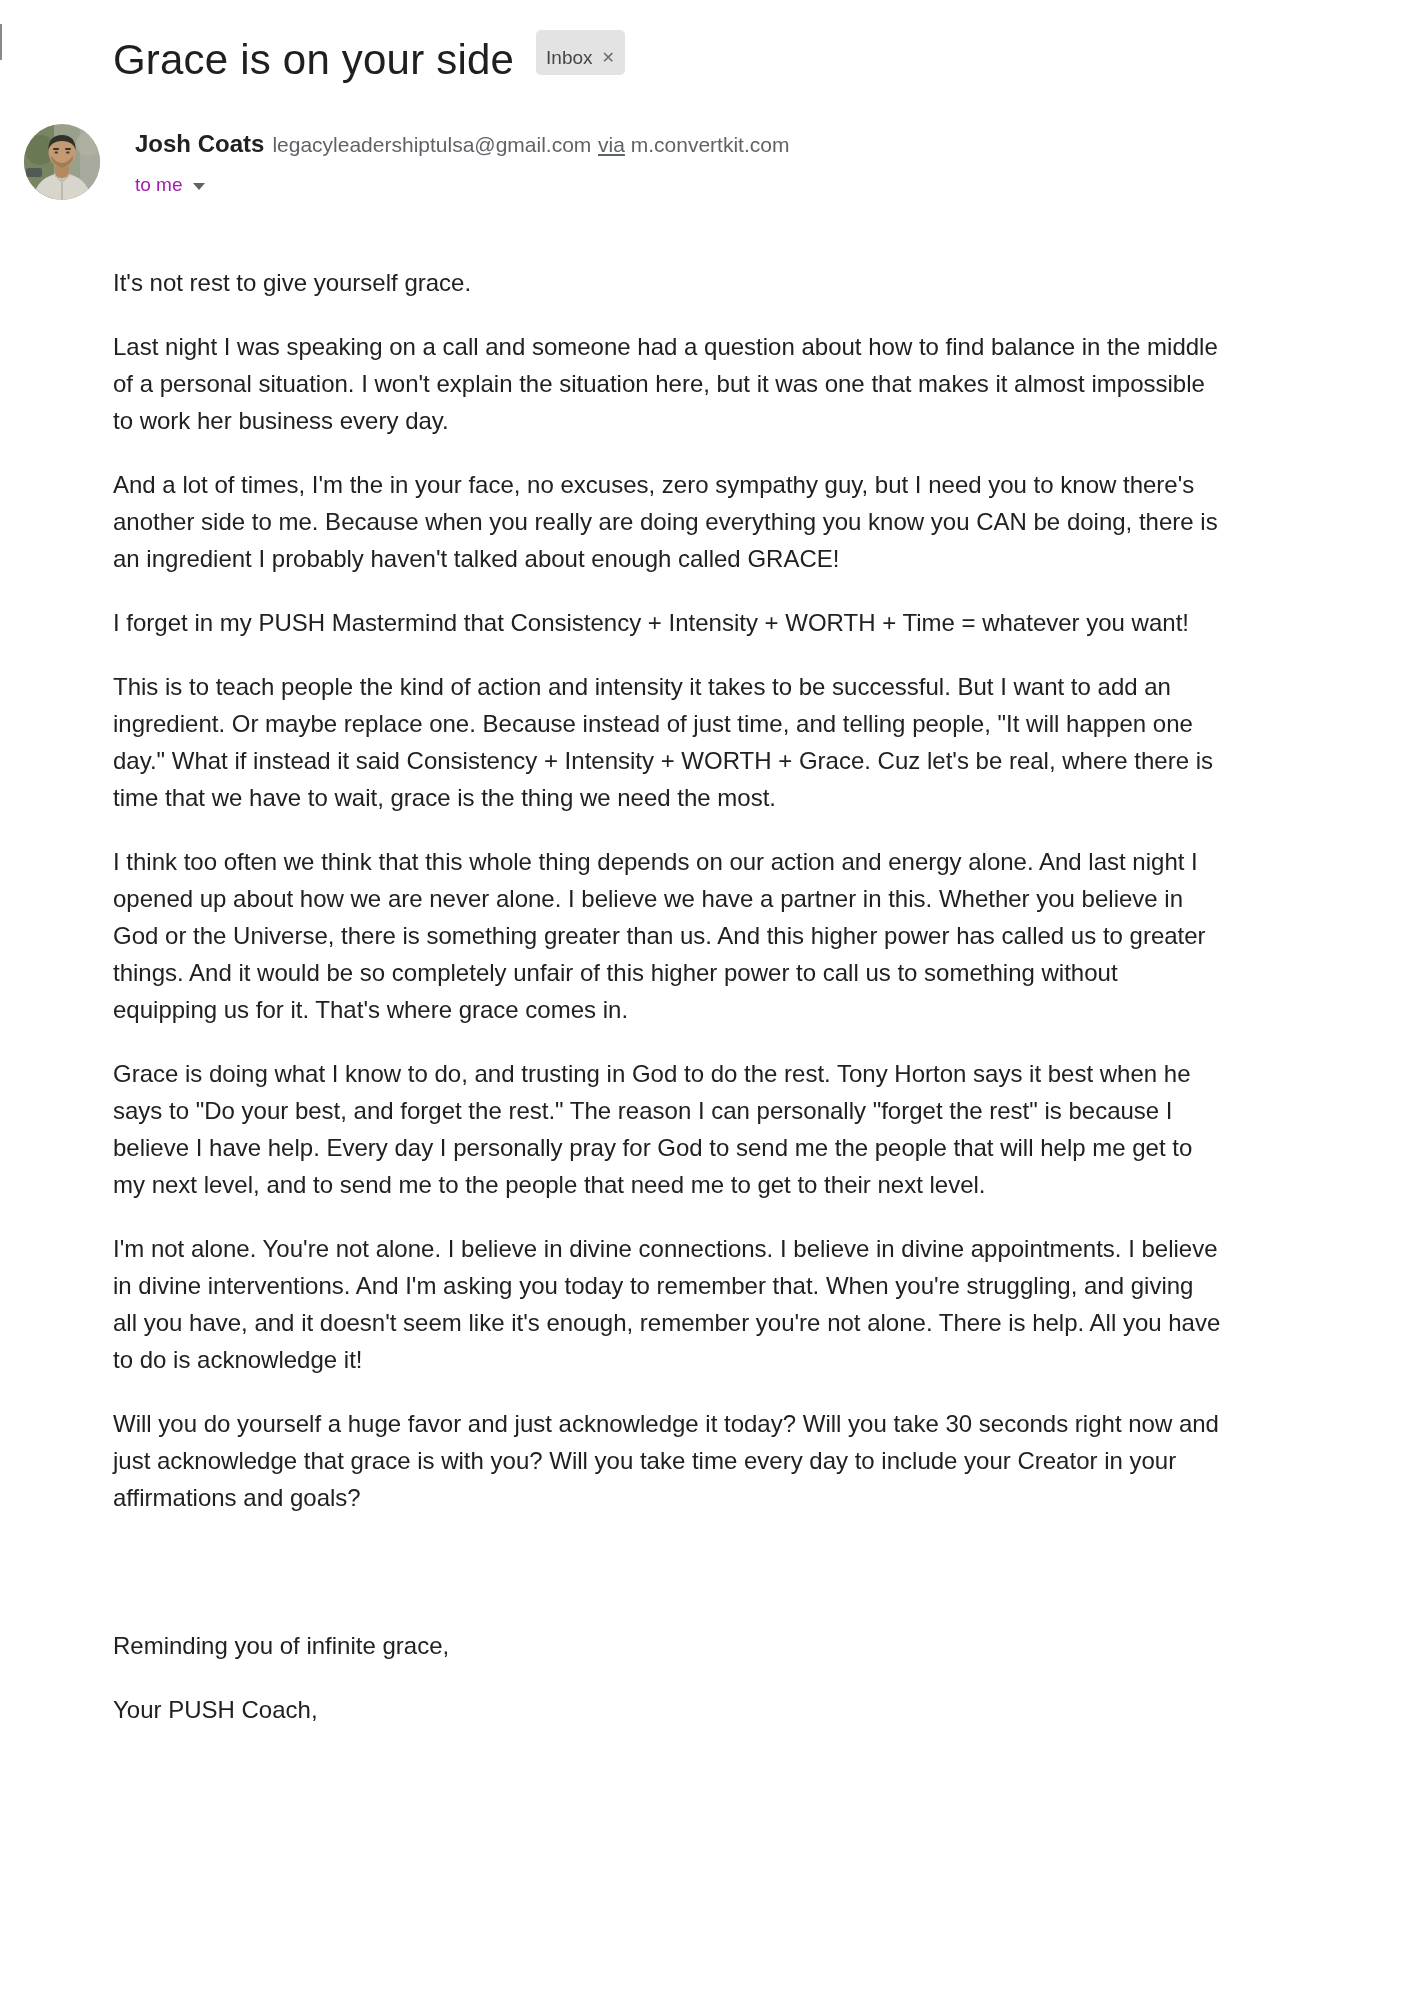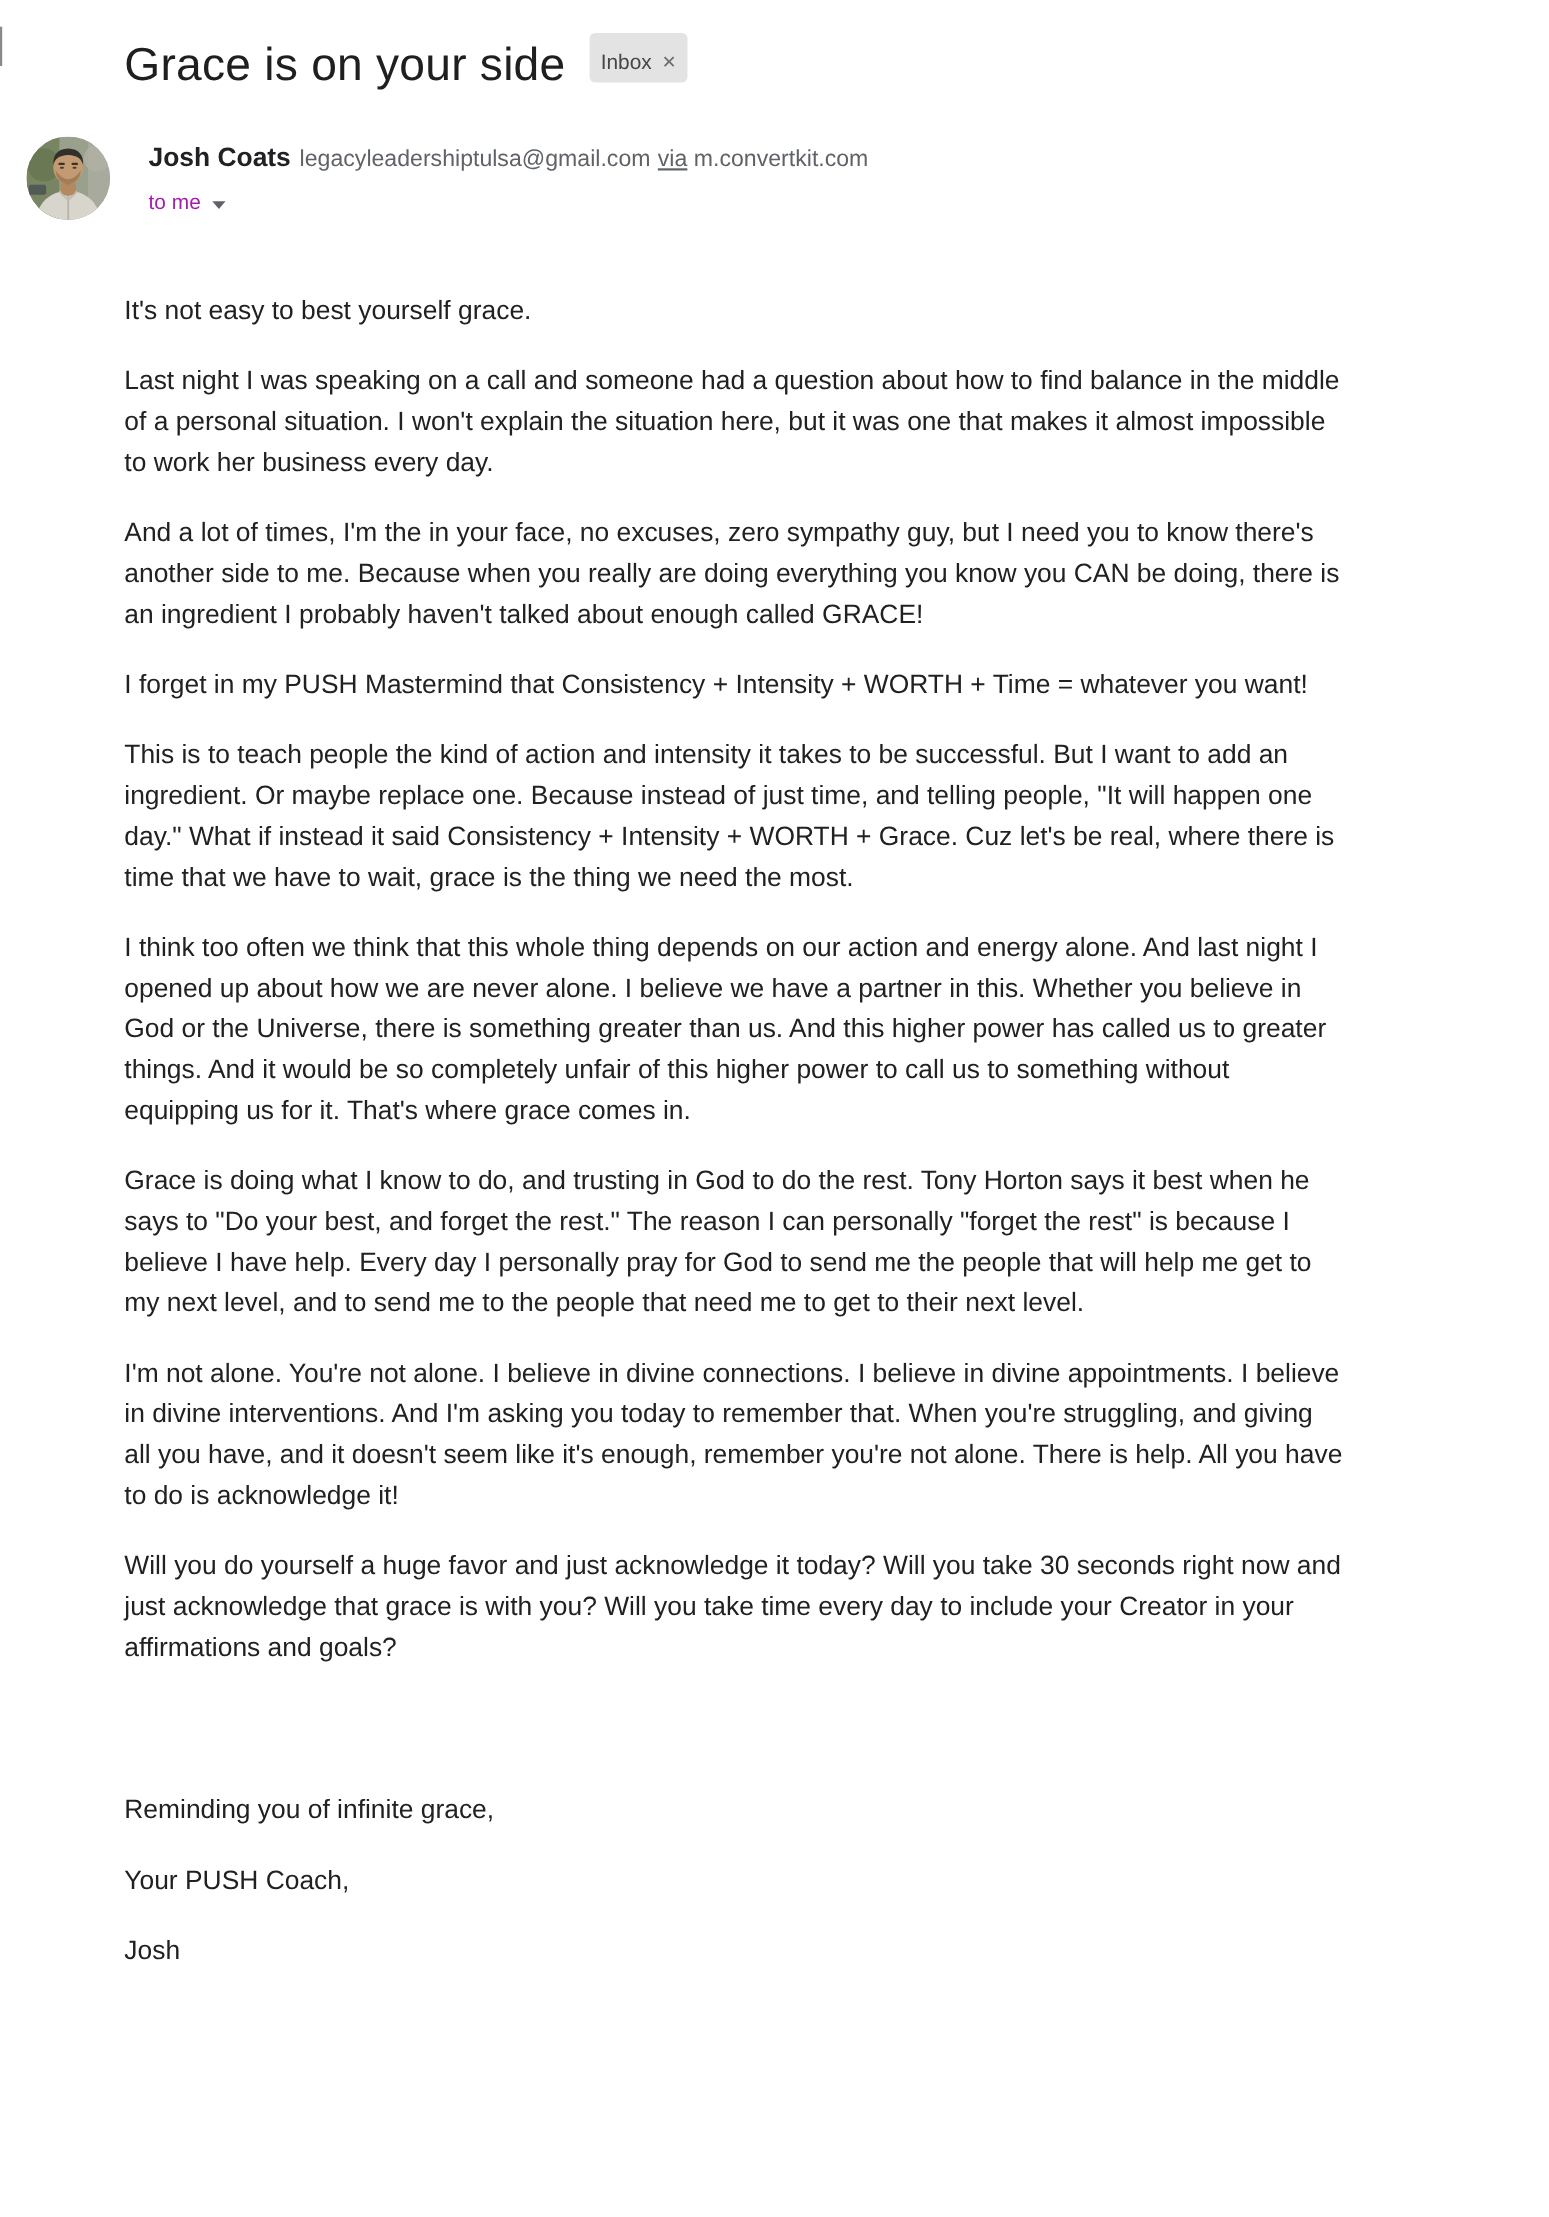--- a/index.html
+++ b/index.html
@@ -87,21 +87,21 @@
         <span class="via-wrap"><span class="via-word">via</span> <span>m.convertkit.com</span></span>
       </div>
       <div class="recipient-line">
         <span>to me</span>
         <span class="caret"></span>
       </div>
     </div>
   </section>
 
   <main class="body">
-    <p>It's not easy to best yourself grace.</p>
+    <p>It's not rest to give yourself grace.</p>
     <p>Last night I was speaking on a call and someone had a question about how to find balance in the middle
 of a personal situation. I won't explain the situation here, but it was one that makes it almost impossible
 to work her business every day.</p>
     <p>And a lot of times, I'm the in your face, no excuses, zero sympathy guy, but I need you to know there's
 another side to me. Because when you really are doing everything you know you CAN be doing, there is
 an ingredient I probably haven't talked about enough called GRACE!</p>
     <p>I forget in my PUSH Mastermind that Consistency + Intensity + WORTH + Time = whatever you want!</p>
     <p>This is to teach people the kind of action and intensity it takes to be successful. But I want to add an
 ingredient. Or maybe replace one. Because instead of just time, and telling people, "It will happen one
 day." What if instead it said Consistency + Intensity + WORTH + Grace. Cuz let's be real, where there is
@@ -118,18 +118,17 @@
     <p>I'm not alone. You're not alone. I believe in divine connections. I believe in divine appointments. I believe
 in divine interventions. And I'm asking you today to remember that. When you're struggling, and giving
 all you have, and it doesn't seem like it's enough, remember you're not alone. There is help. All you have
 to do is acknowledge it!</p>
     <p>Will you do yourself a huge favor and just acknowledge it today? Will you take 30 seconds right now and
 just acknowledge that grace is with you? Will you take time every day to include your Creator in your
 affirmations and goals?</p>
 
     <p class="sig-gap">Reminding you of infinite grace,</p>
     <p>Your PUSH Coach,</p>
-    <p>Josh</p>
 
   </main>
 
   <div class="edge-bottom"></div>
 </div>
 
 </body></html>

